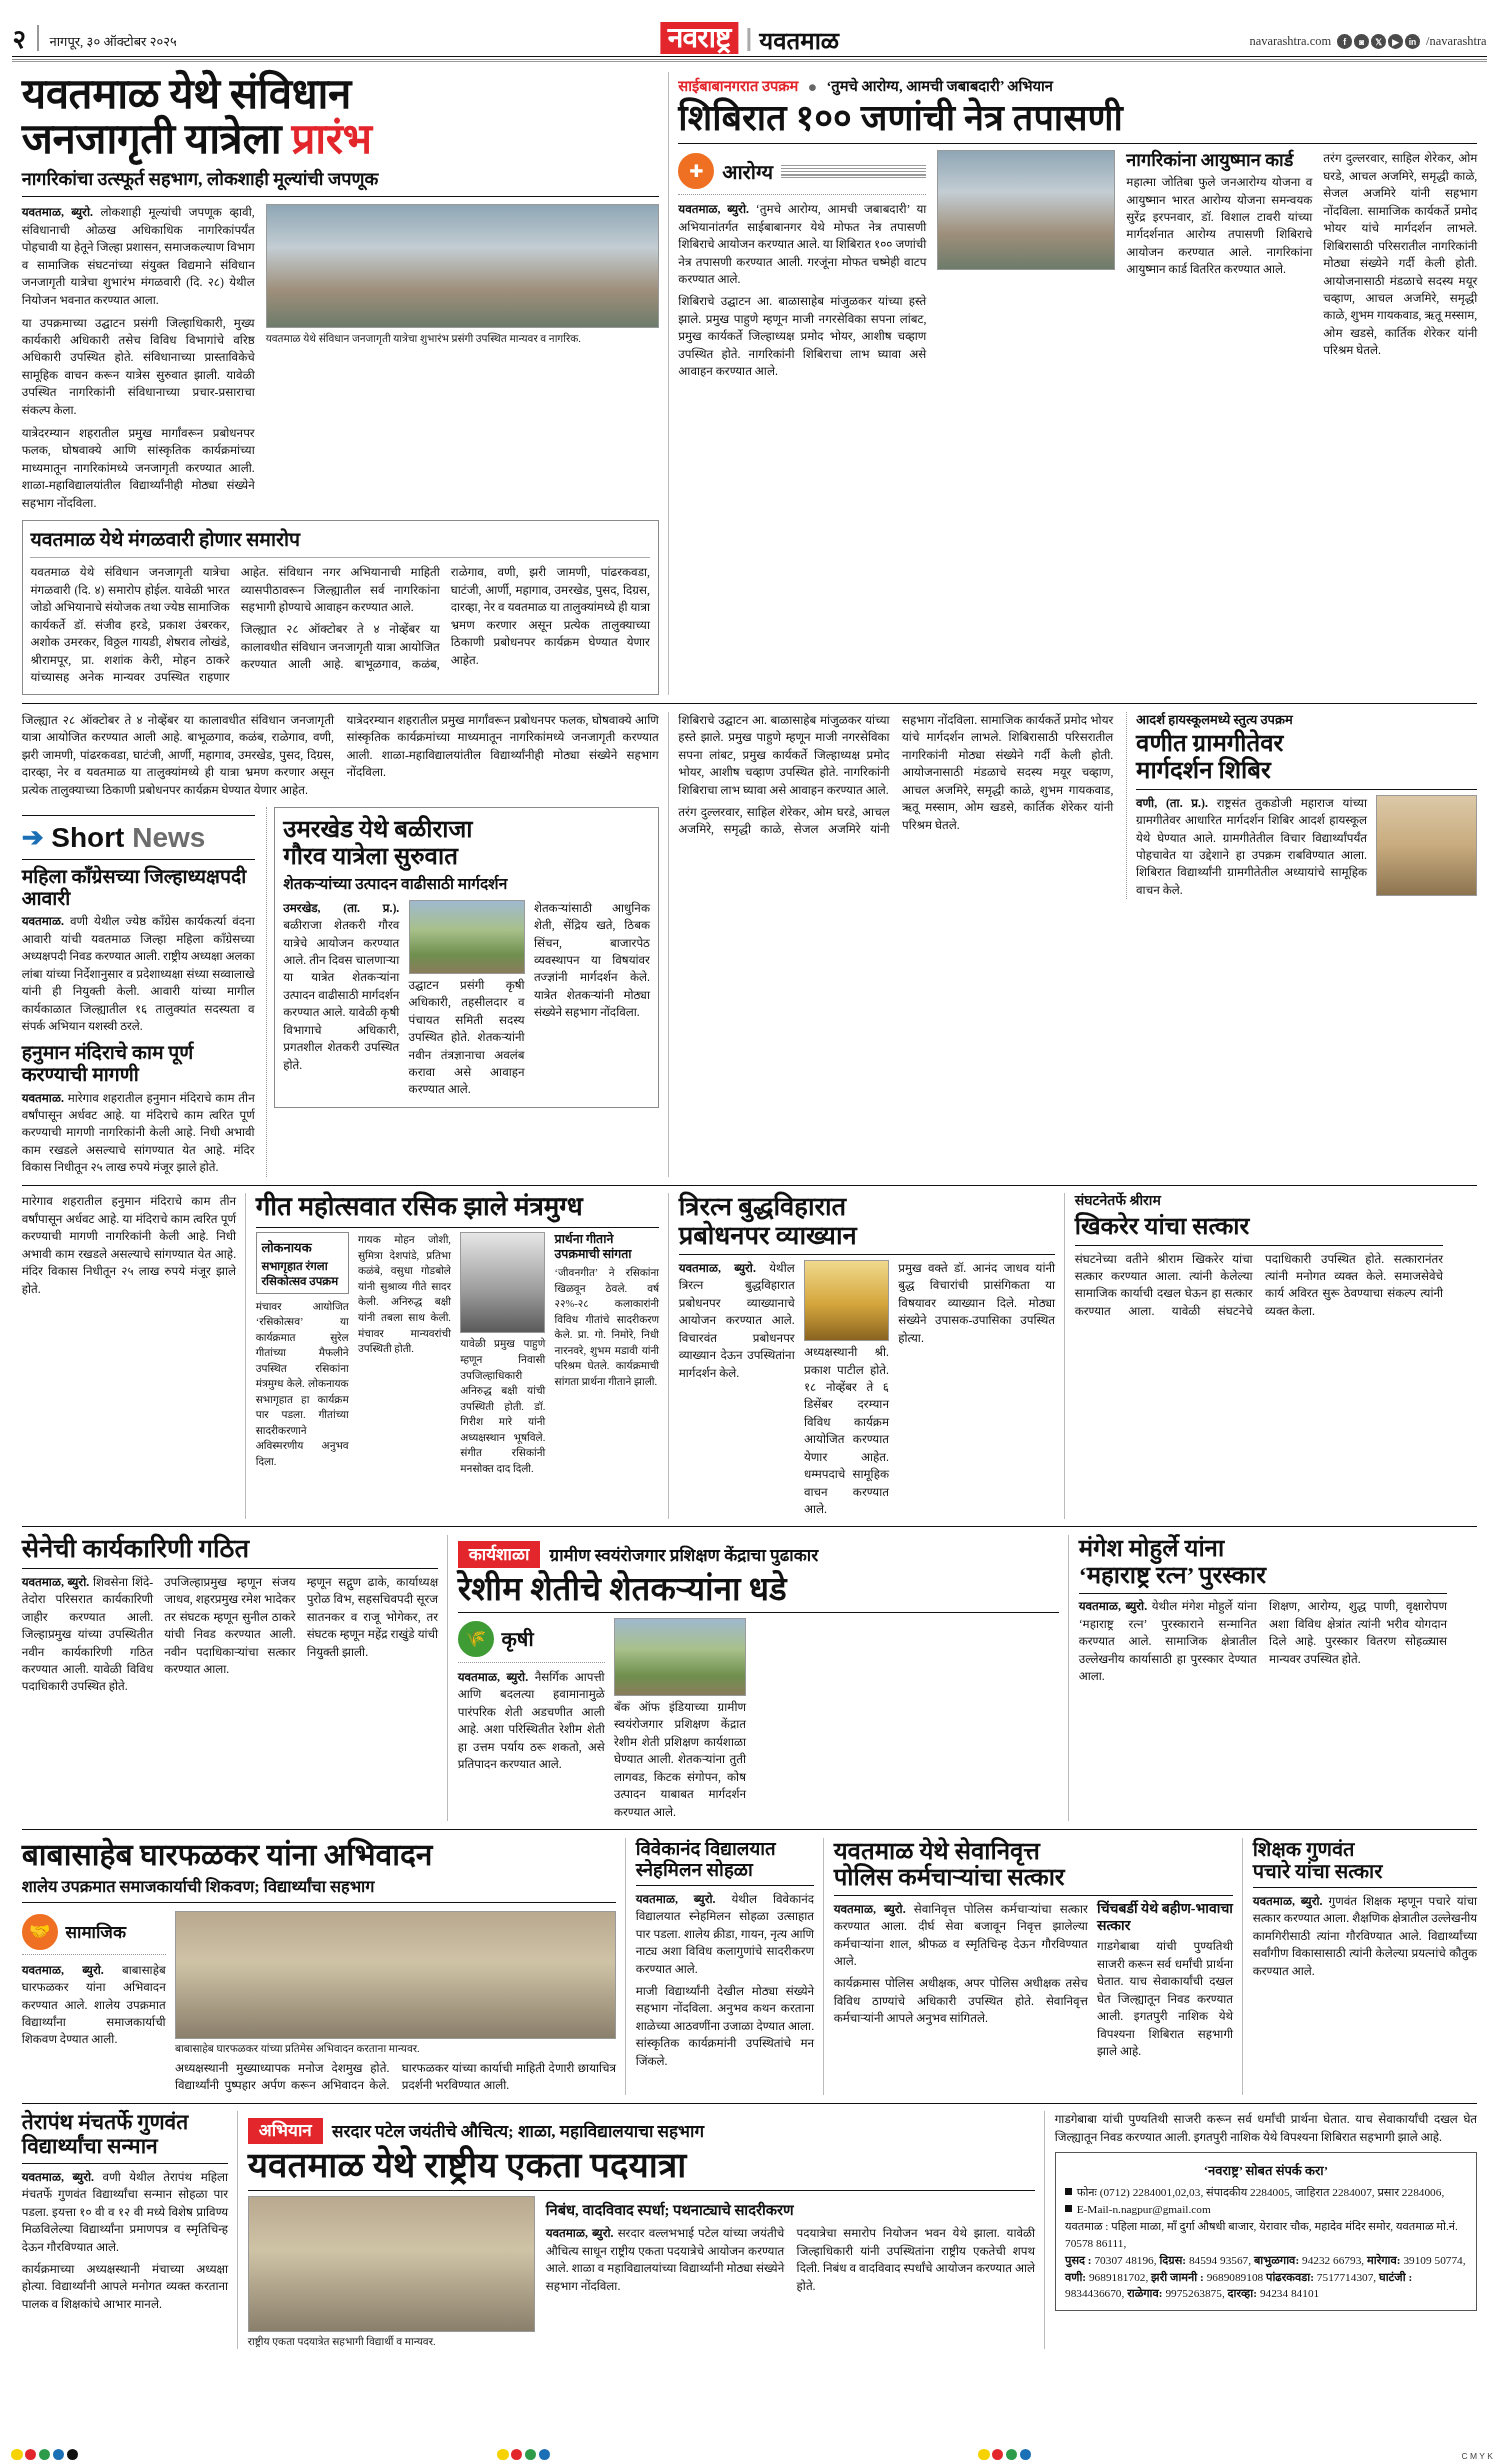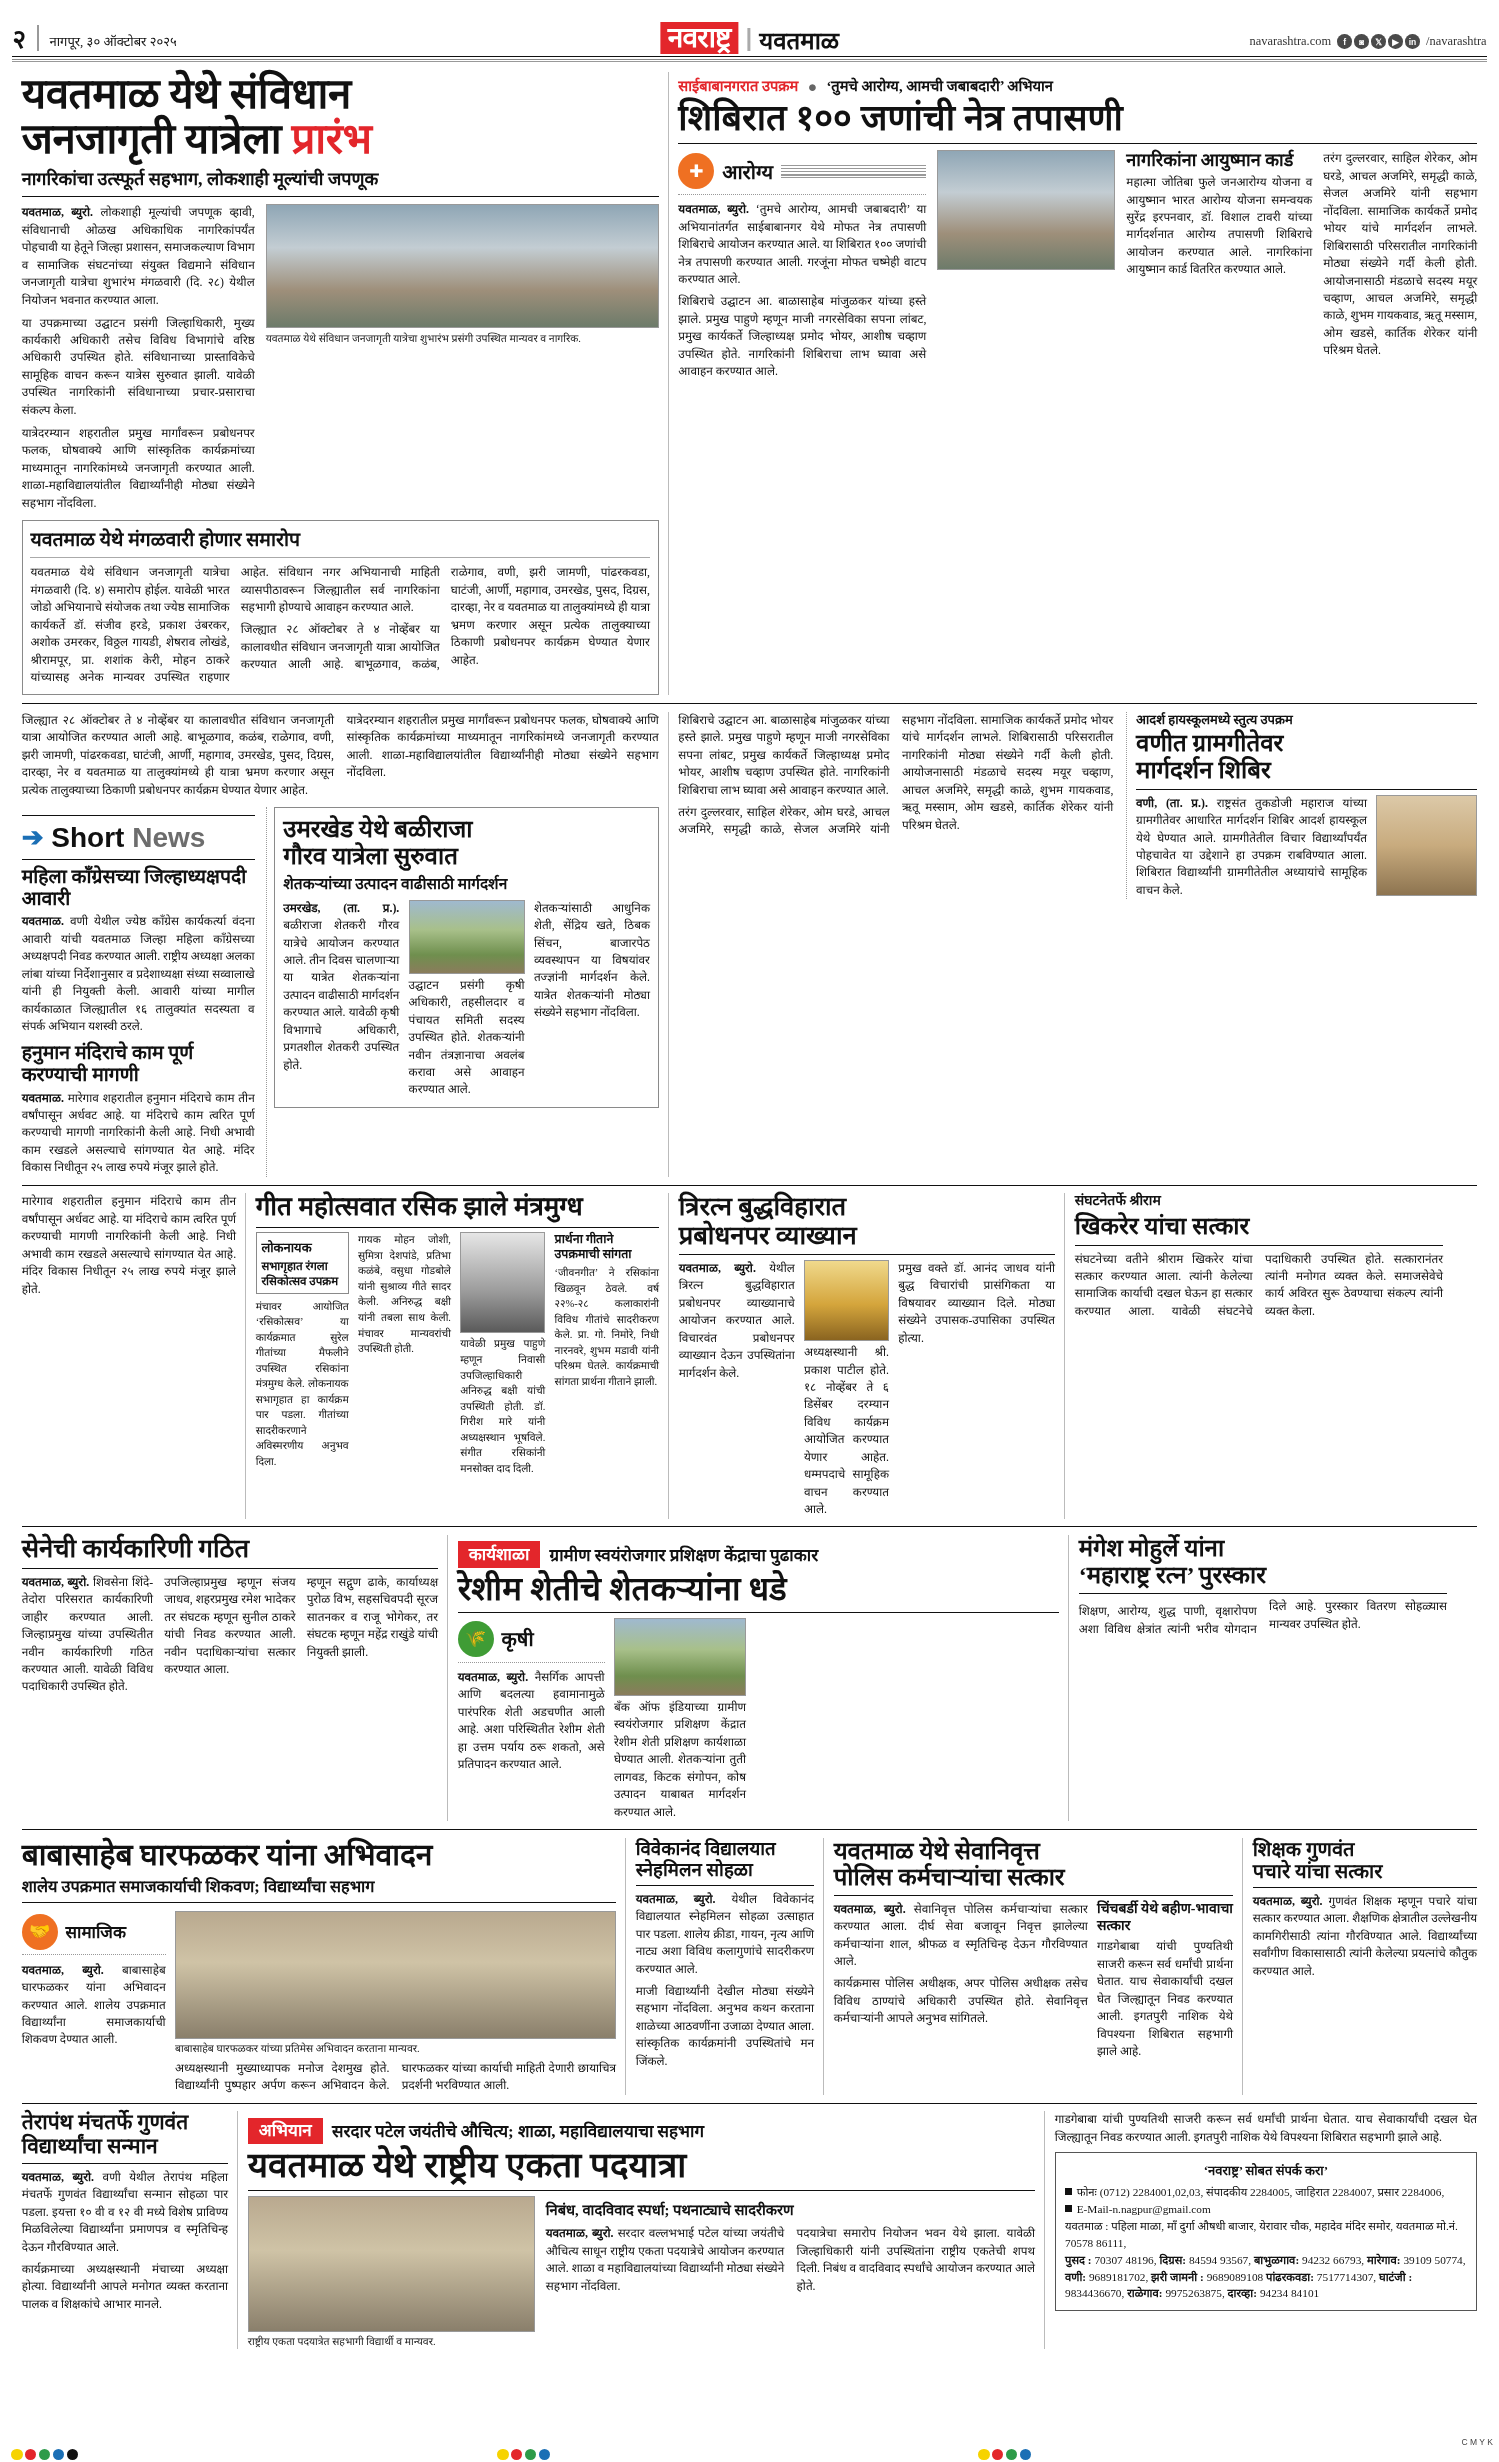--- a/index.html
+++ b/index.html
@@ -139,21 +139,21 @@
   .hr-black { border-top: 1.6px solid #111; margin: 7.8px 0; }
   .hr-grey  { border-top: 0.8px solid #aaa; margin: 6.2px 0; }
 
   .mic-ph { background: linear-gradient(180deg,#e6e6e6,#9a9a9a 60%,#5a5a5a); }
   .buddha-ph { background: linear-gradient(180deg,#f0d98c,#d4a53c 55%,#8a6420); }
 
   
   .colorbar { position:absolute; bottom:1.6px; display:flex; gap:2.3px; }
   .cb { width:11.6px; height:11.6px; border-radius:50%; }
 
-  .crop-marks { position:absolute; right:6.2px; bottom:15px; font-size:8.5px; color:#444;
+  .crop-marks { position:absolute; right:6.2px; bottom:1px; font-size:8.5px; color:#444;
     font-family:"Liberation Sans",sans-serif; }
 </style>
 </head>
 <body>
 
 <div class="page">
 
   <div class="masthead">
     <div class="mast-left">
       <div class="page-num">२</div>
@@ -419,20 +419,21 @@
           <p class="body-txt" style="margin-top:3.1px;">बँक ऑफ इंडियाच्या ग्रामीण स्वयंरोजगार प्रशिक्षण केंद्रात रेशीम शेती प्रशिक्षण कार्यशाळा घेण्यात आली. शेतकऱ्यांना तुती लागवड, किटक संगोपन, कोष उत्पादन याबाबत मार्गदर्शन करण्यात आले.</p>
         </div>
       </div>
     </div>
 
     <div class="col colsep" style="width:388px;">
       <h2 class="hl2" style="font-size:24px;">मंगेश मोहुर्ले यांना</h2>
       <h2 class="hl2" style="font-size:24px;">‘महाराष्ट्र रत्न’ पुरस्कार</h2>
       <div class="hr-black" style="margin:4.7px 0;"></div>
       <div class="cols2">
+        <p class="body-txt"><b>यवतमाळ, ब्युरो.</b> <span>येथील मंगेश मोहुर्ले यांना ‘महाराष्ट्र रत्न’ पुरस्काराने सन्मानित करण्यात आले. सामाजिक क्षेत्रातील उल्लेखनीय कार्यासाठी हा पुरस्कार देण्यात आला.</span></p>
         <p class="body-txt" style="margin-top:4.7px;">शिक्षण, आरोग्य, शुद्ध पाणी, वृक्षारोपण अशा विविध क्षेत्रांत त्यांनी भरीव योगदान दिले आहे. पुरस्कार वितरण सोहळ्यास मान्यवर उपस्थित होते.</p>
       </div>
     </div>
   </div>
 
   <div class="hr-black" style="margin:7.8px 9.3px;"></div>
 
   <div class="grid-3">
     <div class="col" style="width:613px;">
       <h2 class="hl2" style="font-size:30px;">बाबासाहेब घारफळकर यांना अभिवादन</h2>

